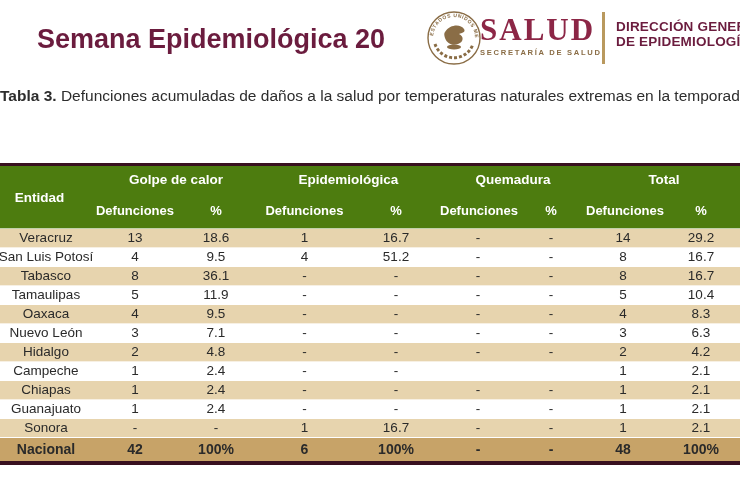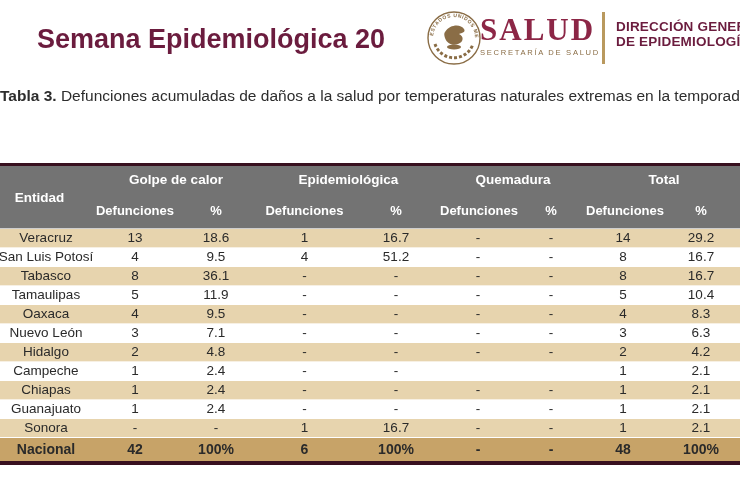--- a/index.html
+++ b/index.html
@@ -21,21 +21,21 @@
   }
   .brand { position: absolute; left: 424px; top: 6px; width: 400px; height: 62px; }
   .seal { position: absolute; left: 2px; top: 3px; }
   .salud-block { position: absolute; left: 56px; top: 8px; }
   .salud-word {
     font-family: "Liberation Serif", serif;
     font-size: 31px; font-weight: 700; color: #8C2646;
     letter-spacing: 2px; line-height: 32px;
   }
   .salud-sub {
-    font-size: 7.6px; font-weight: 400; color: #8a6d46;
+    font-size: 7.6px; font-weight: 700; color: #8a6d46;
     letter-spacing: 1.7px; margin-top: 2px; white-space: nowrap;
   }
   .brand-divider {
     position: absolute; left: 178px; top: 6px;
     width: 3px; height: 52px; background: #b9995e;
   }
   .dge {
     position: absolute; left: 192px; top: 13px;
     font-size: 13.5px; font-weight: 800; color: #6B1C3E;
     line-height: 15px; letter-spacing: 0.2px; white-space: nowrap;
@@ -53,21 +53,21 @@
   
   table.deaths {
     position: absolute; left: -58px; top: 163px;
     width: 800px; table-layout: fixed;
     border-collapse: collapse;
     border-top: 3px solid #38101f;
     border-bottom: 4px solid #38101f;
     font-size: 13.5px;
   }
   thead th {
-    background: #737373; color: #ffffff;
+    background: #4d7c0f; color: #ffffff;
     font-weight: 700; padding: 0; text-align: center;
   }
   thead tr.group-row th { height: 27px; font-size: 13.5px; }
   thead tr.sub-row th { height: 35px; font-size: 13px; text-align: center; }
   th.entity-h { padding-left: 42px; font-size: 13.5px; }
   tbody td {
     padding: 0; text-align: center; color: #2a2a2a;
     height: 18px; line-height: 18px; white-space: nowrap;
     overflow: visible;
   }

